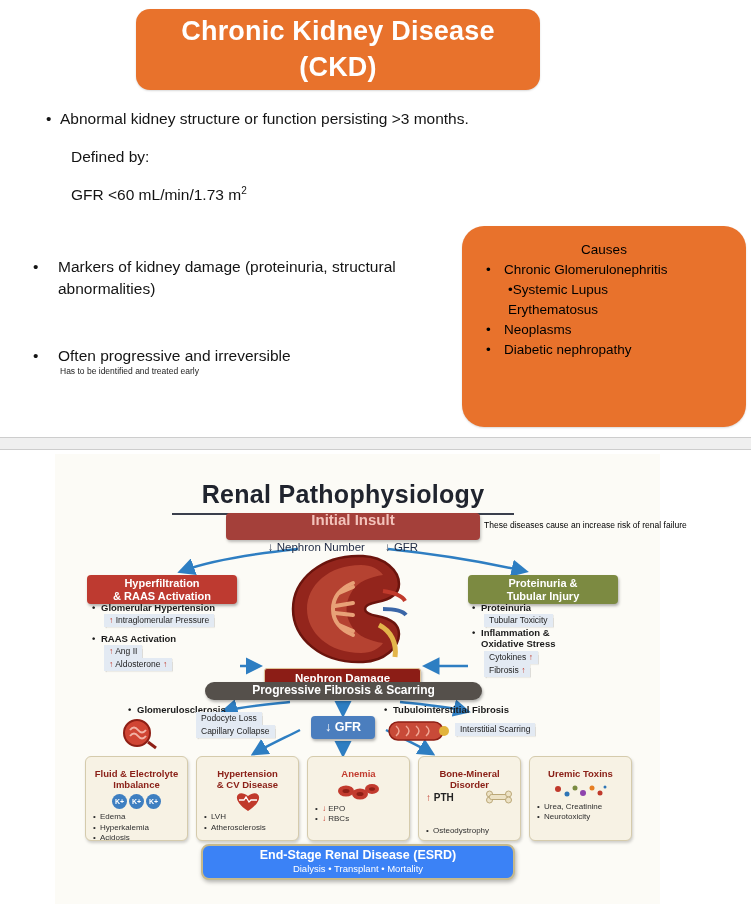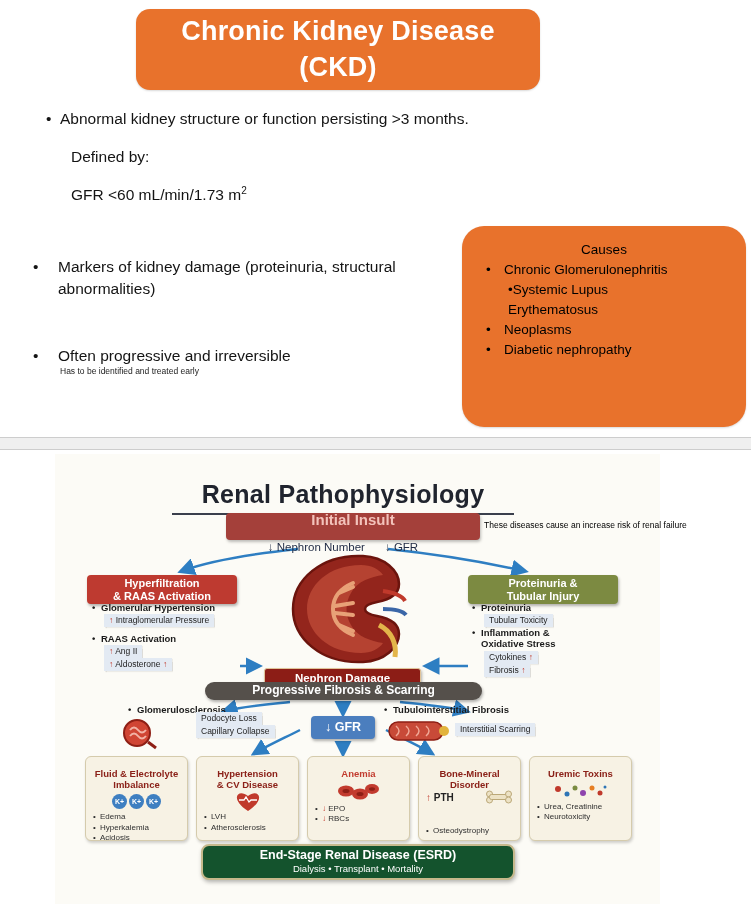--- a/index.html
+++ b/index.html
@@ -52,21 +52,21 @@
 .glom-icon{position:absolute;left:118px;top:266px}
 .vessel-icon{position:absolute;left:388px;top:268px}
 .obox{position:absolute;top:306px;width:103px;height:85px;background:#F7F2E4;border:1px solid #D5CBAC;border-radius:6px;box-shadow:1px 2px 3px rgba(0,0,0,.18);padding:12px 5px;display:flex;flex-direction:column}
 .obox-title{font-size:9.5px;font-weight:bold;color:#8B2118;line-height:10.5px;white-space:pre-line;text-align:center}
 .obox-title.bright{color:#C23B2E}
 .obox-icons{display:flex;justify-content:center;align-items:center;gap:2px;margin:2px 0;min-height:18px}
 .oitem{font-size:8px;color:#2f2f2f;line-height:10.5px;padding-left:9px;position:relative;text-align:left}
 .oitem::before{content:"•";position:absolute;left:2px}
 .kplus{width:15px;height:15px;border-radius:50%;background:#3E7FC1;color:#fff;font-size:7px;font-weight:bold;display:inline-flex;align-items:center;justify-content:center}
 .pth-row{display:flex;align-items:center;justify-content:space-between;padding:0 2px;font-size:10px;font-weight:bold;color:#222}
-.esrd{position:absolute;left:201px;top:394px;width:314px;height:36px;background:#14532d;border:2px solid #C6B98C;border-radius:8px;text-align:center;color:#fff;padding-top:2px;box-shadow:1px 2px 4px rgba(0,0,0,.3)}
+.esrd{position:absolute;left:201px;top:394px;width:314px;height:36px;background:#3b82f6;border:2px solid #C6B98C;border-radius:8px;text-align:center;color:#fff;padding-top:2px;box-shadow:1px 2px 4px rgba(0,0,0,.3)}
 .esrd .l1{display:block;font-weight:bold;font-size:12.5px;line-height:15px}
 .esrd .l2{display:block;font-size:9.5px;line-height:12px}
 .arrows{position:absolute;left:0;top:0;pointer-events:none}
 .ar{stroke:#2E7EC2;stroke-width:2.5;fill:none}
 sup{font-size:10px}
 </style>
 </head>
 <body>
 
 <div class="page">

